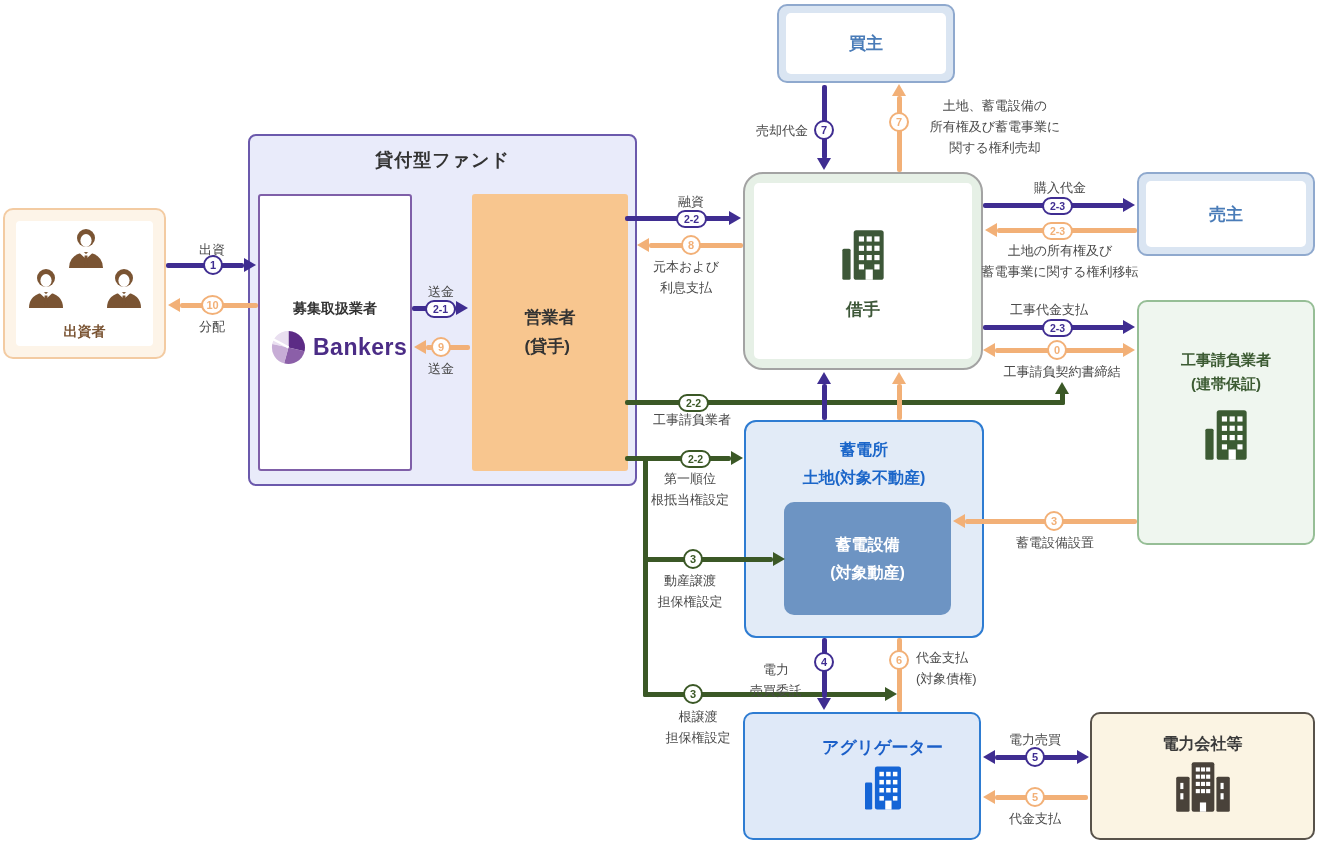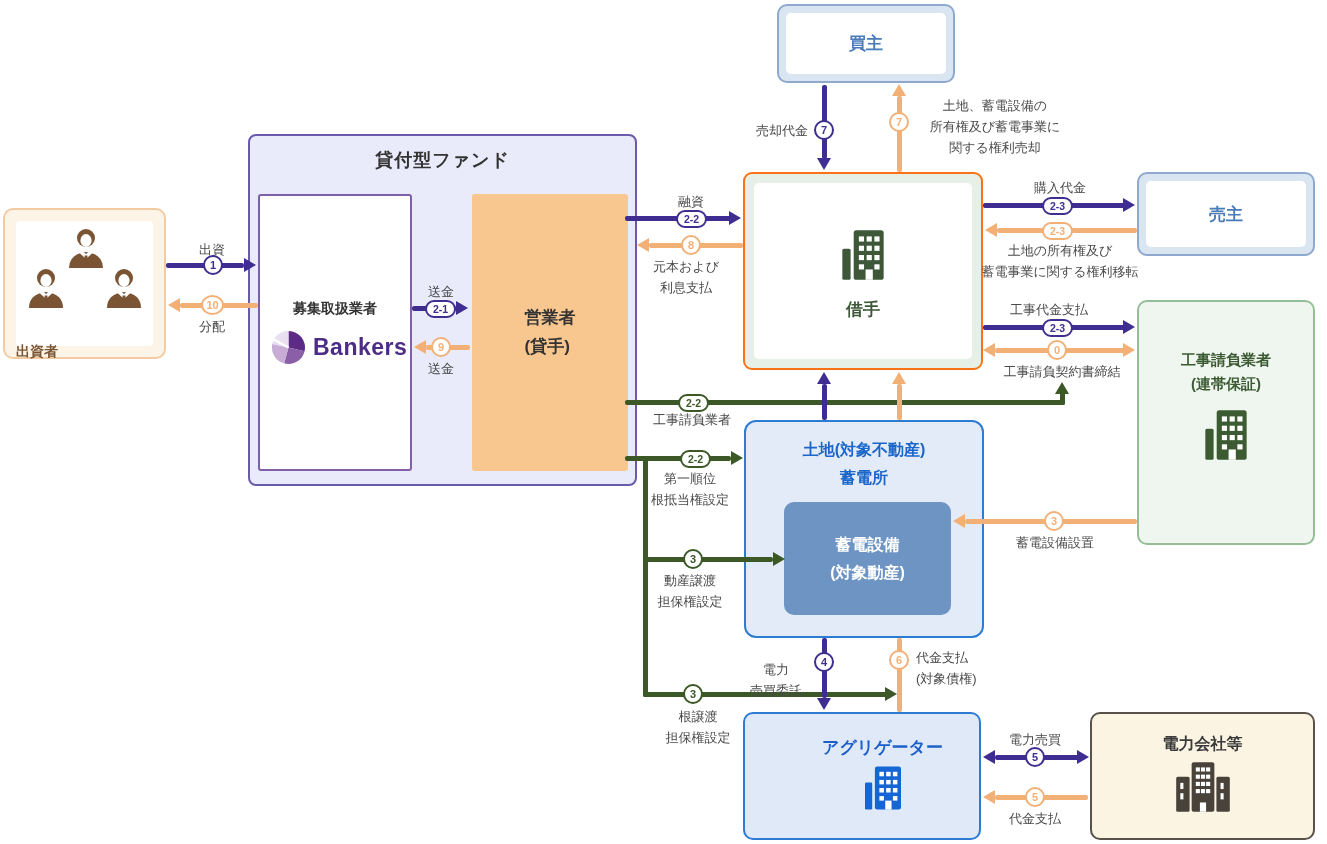--- a/index.html
+++ b/index.html
@@ -2,21 +2,21 @@
 <html><head>
 <meta charset="utf-8">
 <style>
   html,body{margin:0;padding:0;background:#ffffff;}
   body{font-family:"Liberation Sans","DejaVu Sans",sans-serif;}
   #canvas{position:relative;width:1327px;height:844px;background:#fff;overflow:hidden;}
 
   
   .abs{position:absolute;box-sizing:border-box;}
   .frame-blue{background:#DAE5F2;border:2px solid #8FA9CE;border-radius:10px;padding:7px;}
-  .frame-green{background:#E6F0E6;border:2px solid #f97316;border-radius:9px;padding:9px;}
+  .frame-green{background:#E6F0E6;border:2px solid #a3a3a3;border-radius:20px;padding:9px;}
   .frame-inner{background:#fff;border-radius:5px;width:100%;height:100%;display:flex;flex-direction:column;align-items:center;justify-content:center;}
   .blue-label{color:#4A7CB8;font-weight:bold;font-size:17px;}
   .green-label{color:#3D5738;font-weight:bold;font-size:17px;}
 
   .fund{background:#E9EBFA;border:2px solid #6B59AC;border-radius:8px;}
   .fund-title{position:absolute;width:100%;text-align:center;top:12px;color:#333;font-size:18px;font-weight:bold;letter-spacing:1px;}
   .agent-box{background:#fff;border:2px solid #7F5FA8;border-radius:3px;}
   .operator-box{background:#F8C68F;border-radius:3px;display:flex;align-items:center;justify-content:center;}
   .operator-text{color:#333;font-size:17px;font-weight:bold;line-height:1.65;}
 
@@ -122,21 +122,21 @@
         <polygon points="15,26.5 22,33 29,26.5 25,25.5 22,28 19,25.5" fill="#fff"></polygon>
         <polygon points="20.6,29.5 23.4,29.5 24,40 20,40" fill="#7A5433"></polygon>
       </svg>
       <svg class="abs" style="left:86px;top:45px;" width="44" height="44" viewBox="0 0 44 44">
         <circle cx="22" cy="12" r="9" fill="#7A5433"></circle>
           <ellipse cx="22" cy="14.5" rx="5.6" ry="6.5" fill="#fff"></ellipse>
         <path d="M5,42 Q5,28 22,26 Q39,28 39,42 Z" fill="#7A5433"></path>
         <polygon points="15,26.5 22,33 29,26.5 25,25.5 22,28 19,25.5" fill="#fff"></polygon>
         <polygon points="20.6,29.5 23.4,29.5 24,40 20,40" fill="#7A5433"></polygon>
       </svg>
-      <div class="abs brown-label" style="left:0;right:0;top:102px;margin-top:20px;">出資者</div>
+      <div class="abs brown-label" style="left:0;right:0;top:102px;text-align:center;">出資者</div>
     </div>
   </div>
 
   <div class="abs frame-green" style="left:743px;top:172px;width:240px;height:198px;">
     <div class="frame-inner">
       <svg width="62" height="62" viewBox="0 0 60 60" style="color:#3D5738;margin-top:2px;">
         <rect x="10" y="24" width="8" height="30" rx="1.5" fill="currentColor"></rect>
         <rect x="21" y="6" width="29" height="48" rx="2.5" fill="currentColor"></rect>
         <g fill="#fff">
           <rect x="26" y="12" width="5" height="5"></rect>
@@ -177,22 +177,22 @@
           <rect x="41" y="30" width="5" height="5"></rect>
         <rect x="26" y="39" width="5" height="5"></rect>
           <rect x="41" y="39" width="5" height="5"></rect>
         <rect x="32.5" y="44" width="7" height="10"></rect>
       </g>
     </svg>
   </div>
 
   <div class="abs storage-box" style="left:744px;top:420px;width:240px;height:218px;">
     <div class="storage-title">
+      <div>蓄電所</div>
       <div>土地(対象不動産)</div>
-      <div>蓄電所</div>
     </div>
   </div>
   <div class="abs equipment-box" style="left:784px;top:502px;width:167px;height:113px;">
     <div class="equipment-text">
       <div>蓄電設備</div>
       <div>(対象動産)</div>
     </div>
   </div>
 
   <div class="abs aggregator-box" style="left:743px;top:712px;width:238px;height:128px;">

